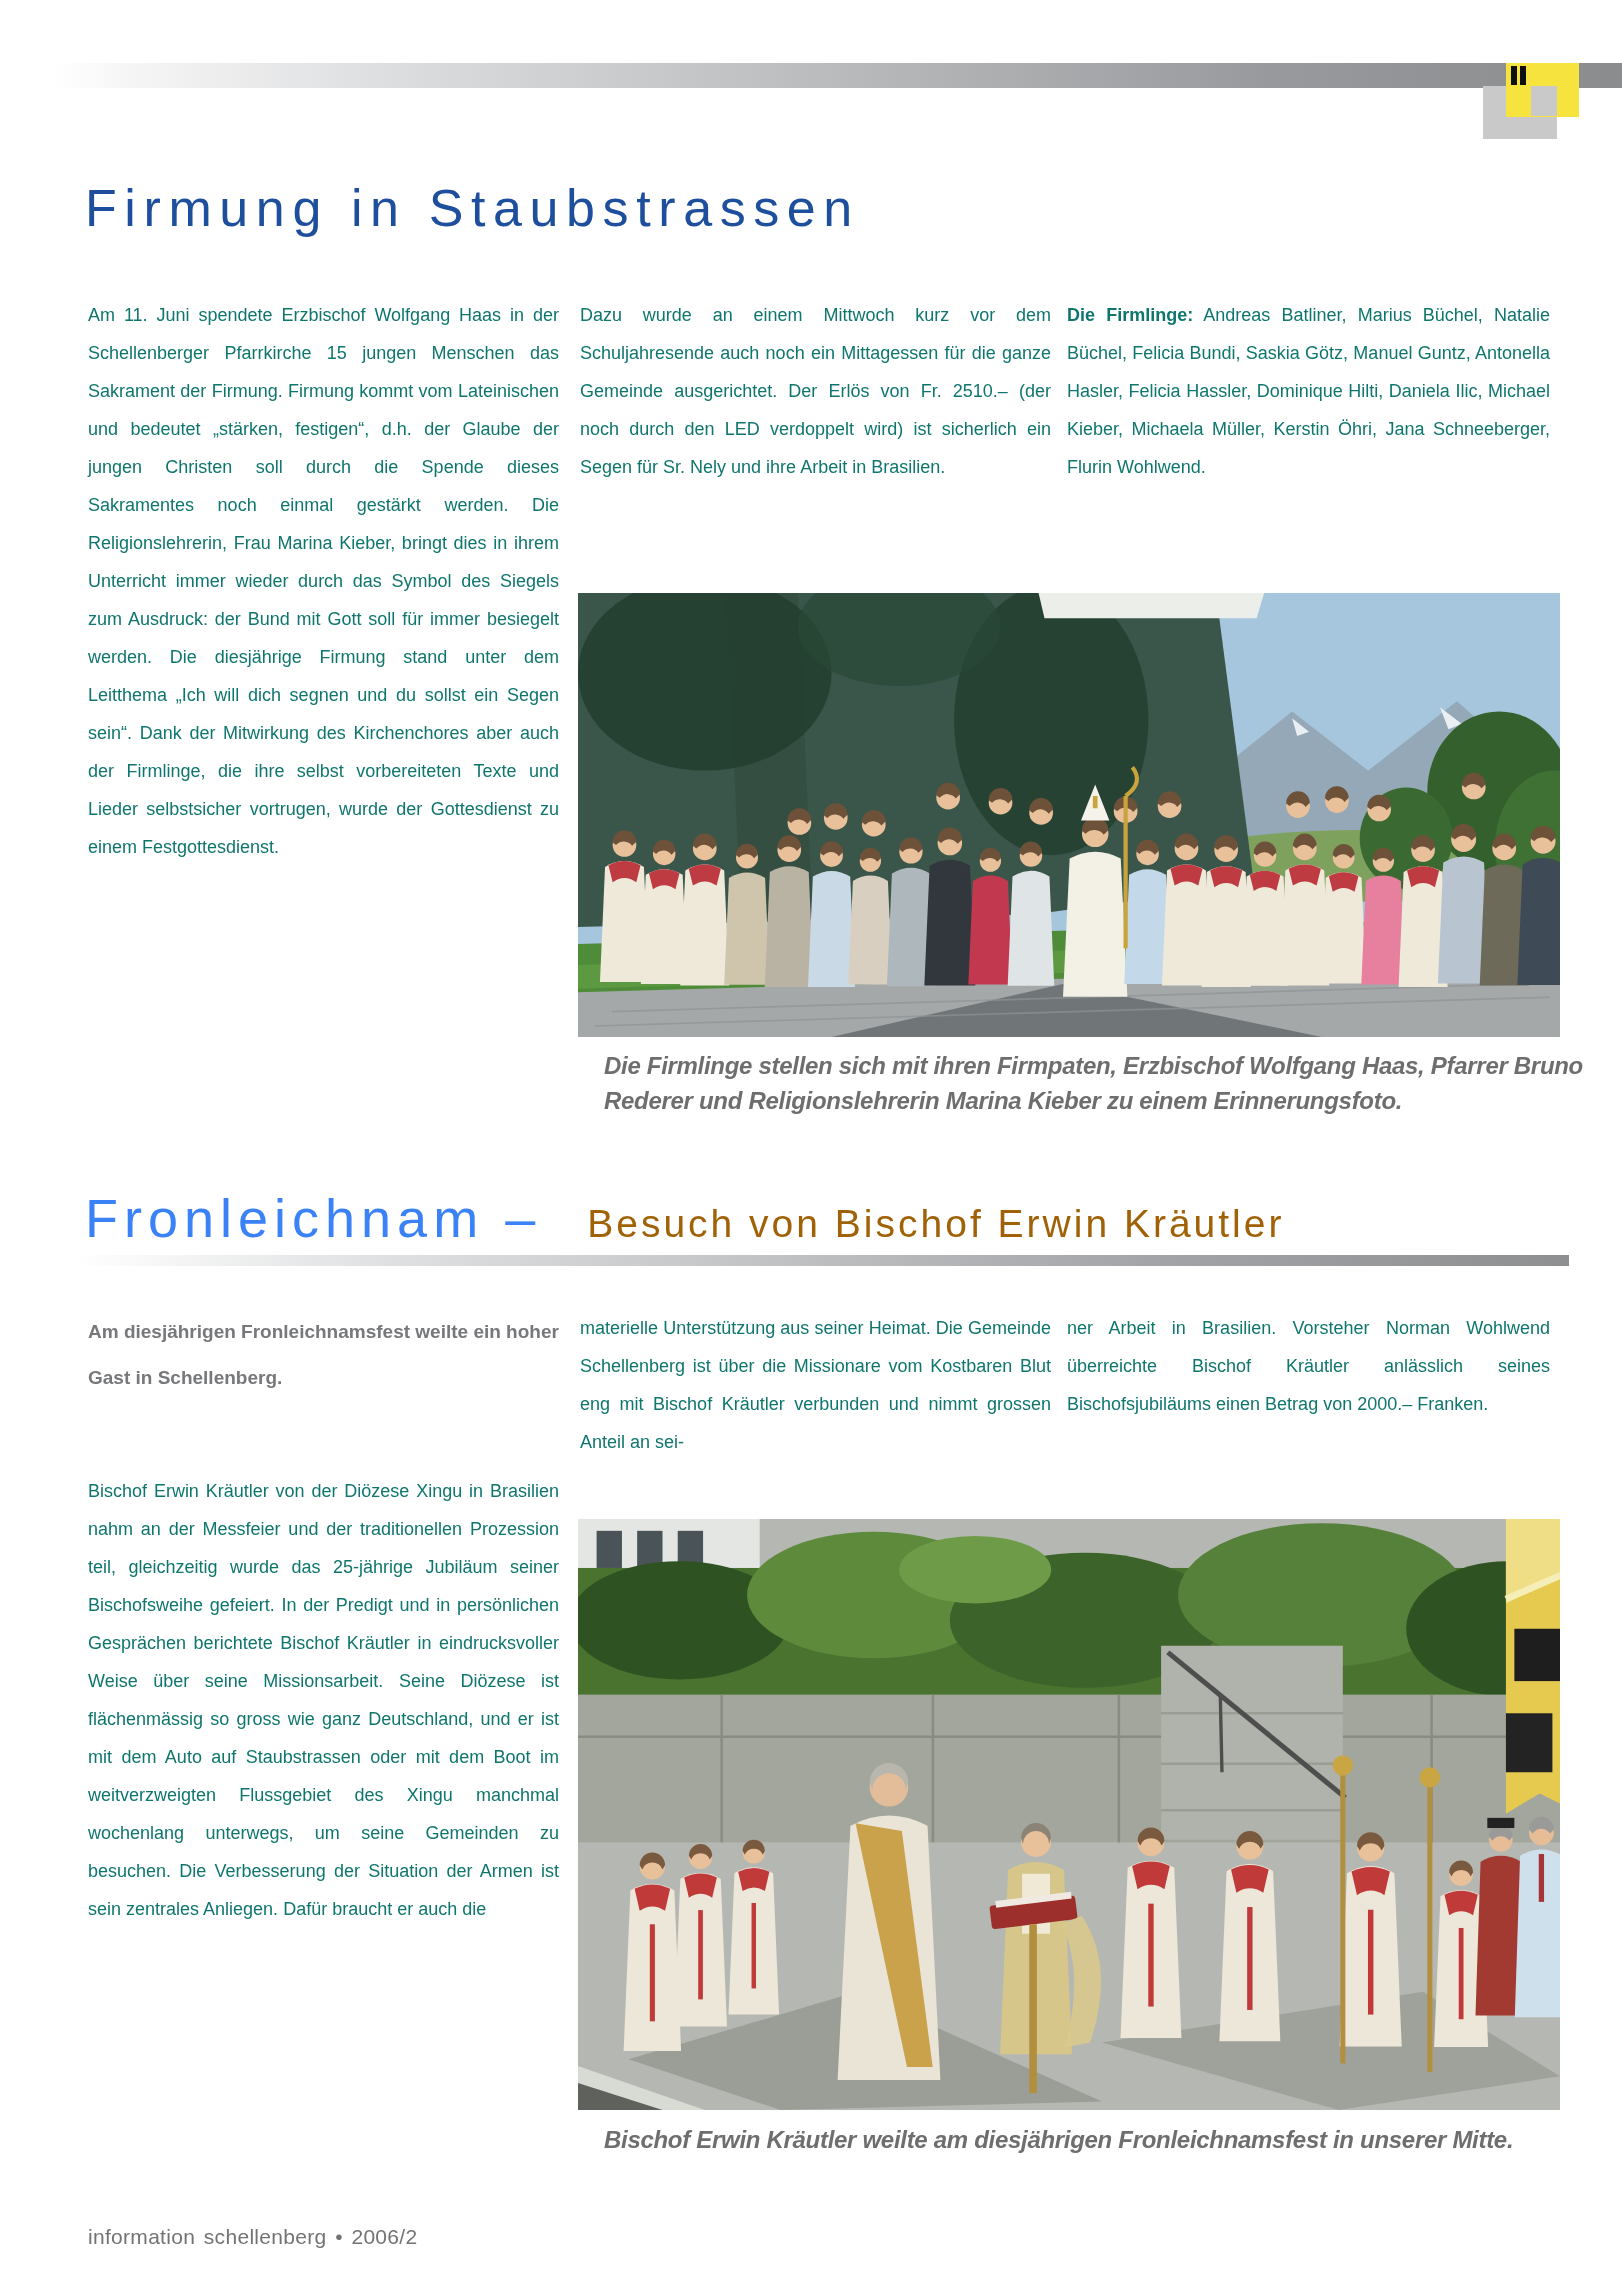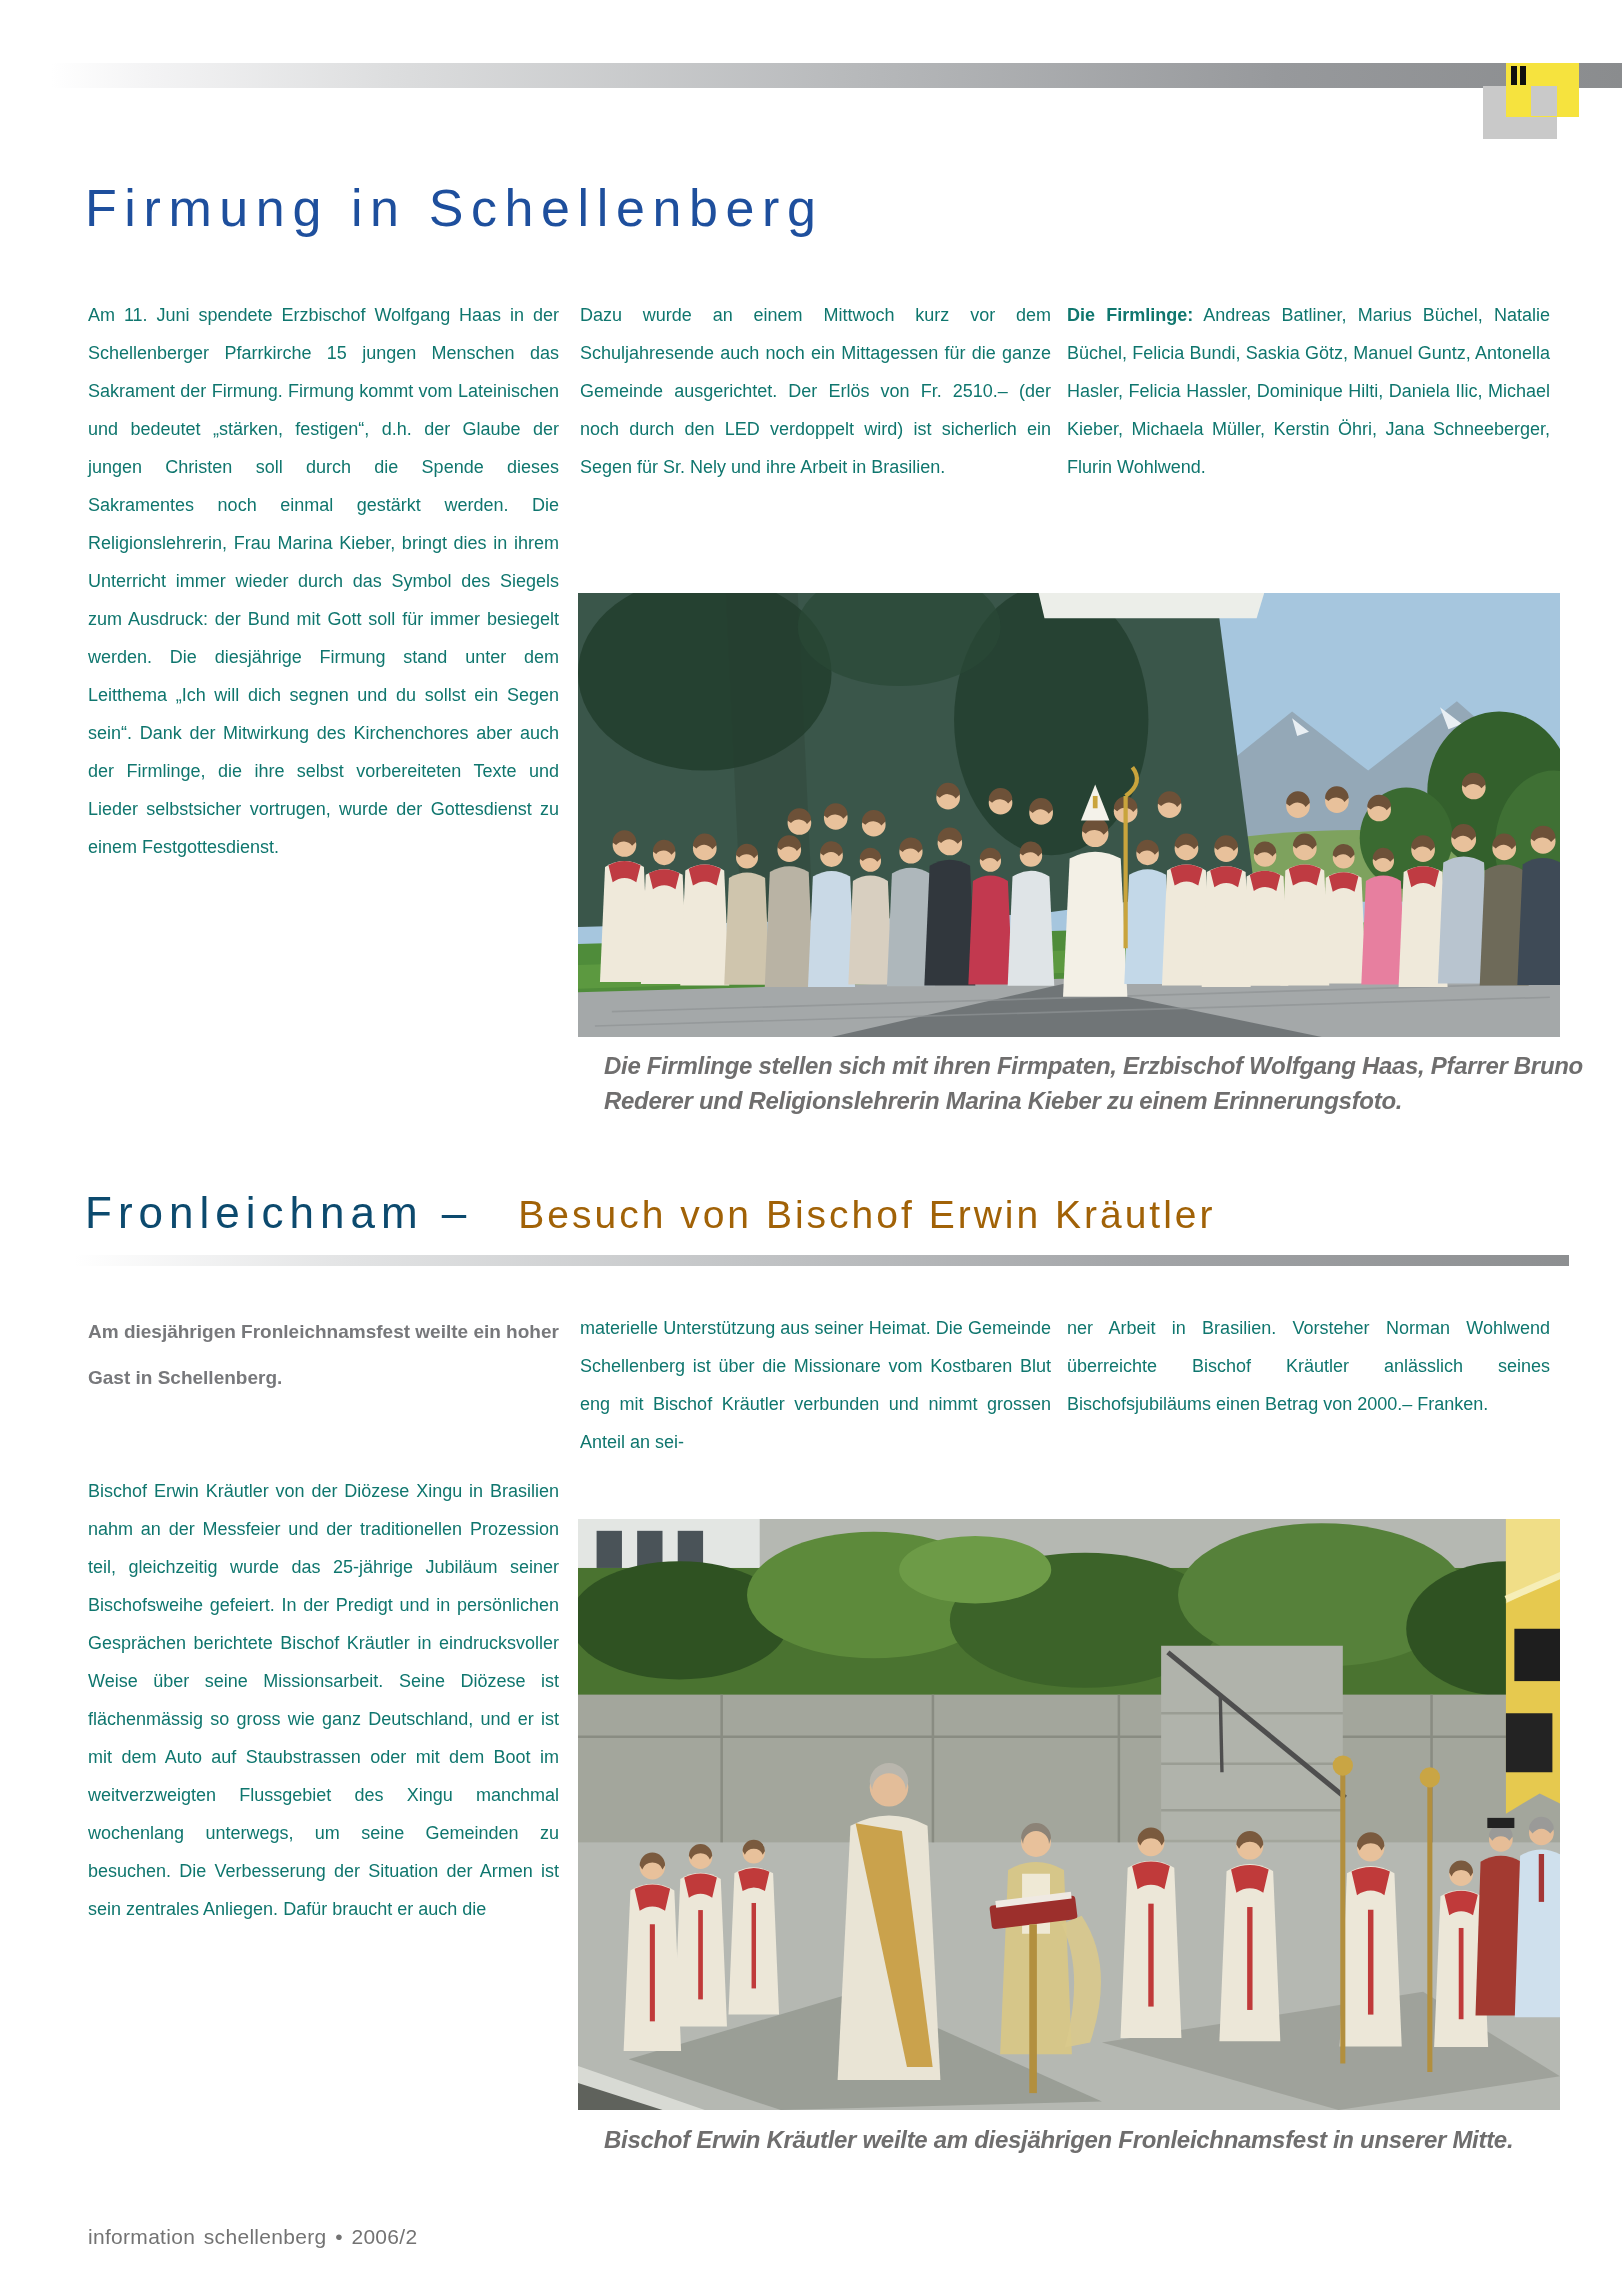--- a/index.html
+++ b/index.html
@@ -27,21 +27,21 @@
   .photo{overflow:hidden;}
   .photo svg{display:block;width:100%;height:100%;}
   .photo1{left:578px;top:593px;width:982px;height:444px;}
   .photo2{left:578px;top:1519px;width:982px;height:591px;}
 
   .caption{font-style:italic;font-weight:bold;color:#6f6e6e;font-size:24px;line-height:35px;letter-spacing:-0.3px;margin-left:24px;}
   .cap1{left:580px;top:1048px;width:980px;}
   .cap2{left:580px;top:2122px;width:980px;}
 
   .h2row{left:85px;top:1191px;display:flex;align-items:baseline;white-space:nowrap;}
-  .h2main{font-size:44px;line-height:1;color:#0c4a6e;letter-spacing:6px;}
+  .h2main{font-size:54px;line-height:1;color:#3b82f6;letter-spacing:6px;}
   .h2sub{font-size:39px;line-height:1;color:#a16207;letter-spacing:3px;margin-left:46px;}
   .bar2{left:74px;top:1255px;width:1495px;height:11px;
     background:linear-gradient(90deg,#ffffff 0%,#e3e4e5 18%,#c2c4c6 45%,#a2a4a7 72%,#8d8f91 100%);}
 
   .lead{left:88px;top:1309px;width:471px;font-size:19px;line-height:46px;font-weight:bold;
         color:#77787b;text-align:left;}
   .a2c1{left:88px;top:1472px;width:471px;}
   .a2c2{left:580px;top:1309px;width:471px;}
   .a2c3{left:1067px;top:1309px;width:483px;}
 
@@ -52,21 +52,21 @@
 
 <div id="page">
 
   <div class="abs topbar"></div>
   <div class="abs corner-gray"></div>
   <div class="abs corner-yellow"></div>
   <div class="abs corner-notch"></div>
   <div class="abs corner-mark mark1"></div>
   <div class="abs corner-mark mark2"></div>
 
-  <div class="abs title1">Firmung in Schellenberg</div>
+  <div class="abs title1">Firmung in Staubstrassen</div>
 
   <div class="abs bodycol a1c1">Am 11. Juni spendete Erzbischof Wolfgang Haas in der Schellenberger Pfarrkirche 15 jungen Menschen das Sakrament der Firmung. Firmung kommt vom Lateinischen und bedeutet „stärken, festigen“, d.h. der Glaube der jungen Christen soll durch die Spende dieses Sakramentes noch einmal gestärkt werden. Die Religionslehrerin, Frau Marina Kieber, bringt dies in ihrem Unterricht immer wieder durch das Symbol des Siegels zum Ausdruck: der Bund mit Gott soll für immer besiegelt werden. Die diesjährige Firmung stand unter dem Leitthema „Ich will dich segnen und du sollst ein Segen sein“.  Dank der Mitwirkung des Kirchenchores aber auch der Firmlinge, die ihre selbst vorbereiteten Texte und Lieder selbstsicher vortrugen, wurde der Gottesdienst zu einem Festgottesdienst.</div>
   <div class="abs bodycol a1c2">Dazu wurde an einem Mittwoch kurz vor dem Schuljahresende auch noch ein Mittagessen für die ganze Gemeinde ausgerichtet. Der Erlös von Fr. 2510.– (der noch durch den LED verdoppelt wird) ist sicherlich ein Segen für Sr. Nely und ihre Arbeit in Brasilien.</div>
   <div class="abs bodycol a1c3"><span class="bold">Die Firmlinge:</span><span> Andreas Batliner, Marius Büchel, Natalie Büchel, Felicia Bundi, Saskia Götz, Manuel Guntz, Antonella Hasler, Felicia Hassler, Dominique Hilti, Daniela Ilic, Michael Kieber, Michaela Müller, Kerstin Öhri, Jana Schneeberger, Flurin Wohlwend.</span></div>
 
   <div class="abs photo photo1">
     <svg viewBox="0 0 1162 525" preserveAspectRatio="none" aria-hidden="true">
       <defs>
         <g id="fhead">
             <circle cx="0" cy="-10" r="14" fill="#e8c19b"></circle>

